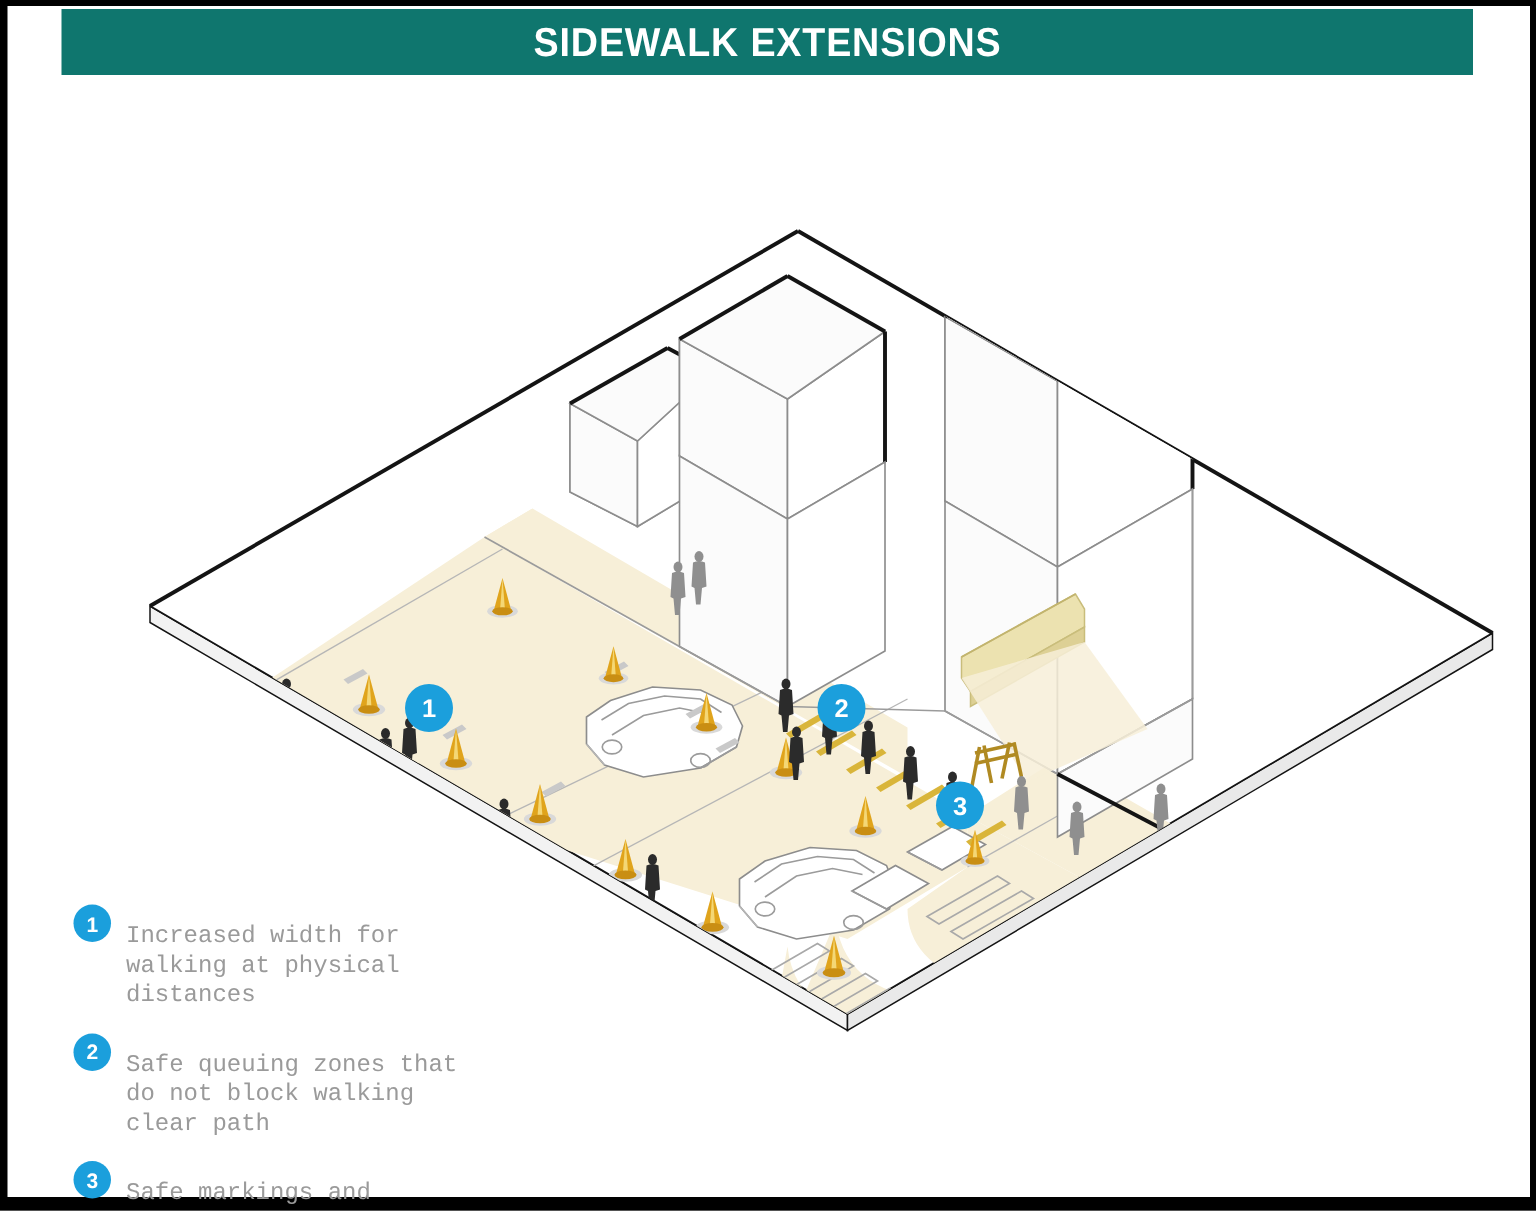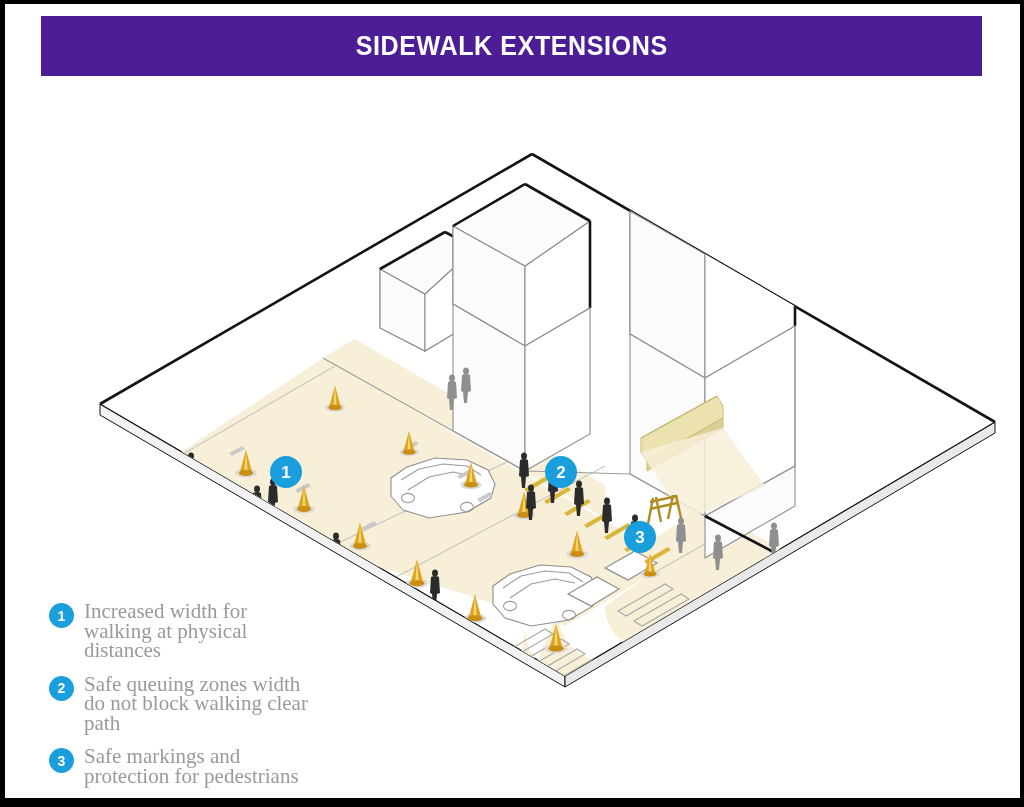--- a/index.html
+++ b/index.html
@@ -11,22 +11,22 @@
     background:#ffffff;
     box-sizing:border-box;
     border-left:5px solid #000;
     border-right:4px solid #000;
     border-top:4px solid #000;
     border-bottom:9px solid #000;
   }
 
   
   #header-bar{
-    position:absolute;left:36px;top:12px;width:941px;height:60px;
-    background:#4c1d95;
+    position:absolute;left:36px;top:2px;width:941px;height:44px;
+    background:#0f766e;
     display:flex;align-items:center;justify-content:center;
   }
   #header-title{
     color:#fff;font-weight:bold;font-size:27px;letter-spacing:.6px;
     font-family:"Liberation Sans",sans-serif;
     transform:scaleX(.93);transform-origin:center;
     white-space:nowrap;
   }
 
   
@@ -37,23 +37,24 @@
   #legend{position:absolute;left:44px;top:598px;width:320px;}
   .legend-row{display:flex;align-items:flex-start;margin-bottom:14px;}
   .legend-badge{
     flex:0 0 auto;width:25px;height:25px;border-radius:50%;
     background:#1b9fdc;color:#fff;font-size:14px;font-weight:bold;
     display:flex;align-items:center;justify-content:center;
     margin-right:10px;margin-top:1px;
     font-family:"Liberation Sans",sans-serif;
   }
   .legend-text{
-    color:#9a9a9a;font-size:21px;line-height:19.5px;
-    font-family:Liberation Serif, serif;
+    color:#9a9a9a;font-size:16px;line-height:19.5px;
+    font-family:Liberation Mono, monospace;
     max-width:230px;
+    margin-top:13px;
   }
 </style>
 </head>
 <body>
 
 <div id="page">
 
   <div id="header-bar">
     <div id="header-title">SIDEWALK EXTENSIONS</div>
   </div>
@@ -468,21 +469,21 @@
 
   <div id="legend">
 
     <div class="legend-row">
       <div class="legend-badge">1</div>
       <div class="legend-text">Increased width for walking at physical distances</div>
     </div>
 
     <div class="legend-row">
       <div class="legend-badge">2</div>
-      <div class="legend-text">Safe queuing zones width do not block walking clear path</div>
+      <div class="legend-text">Safe queuing zones that do not block walking clear path</div>
     </div>
 
     <div class="legend-row">
       <div class="legend-badge">3</div>
       <div class="legend-text">Safe markings and protection for pedestrians</div>
     </div>
 
   </div>
 
 </div>

